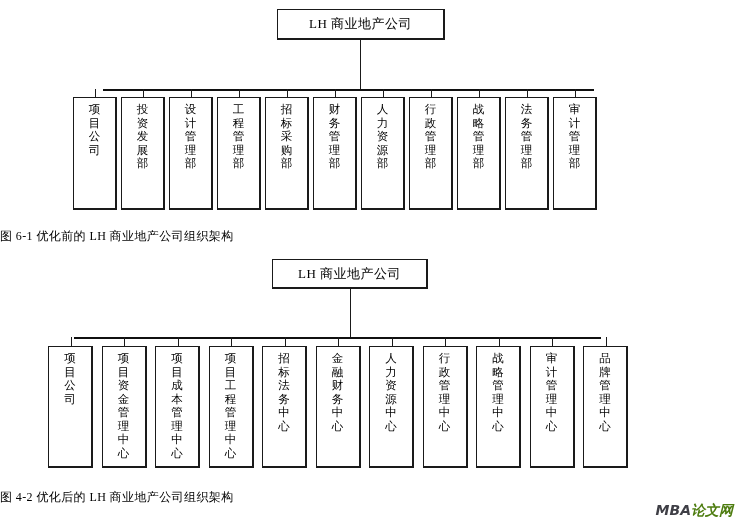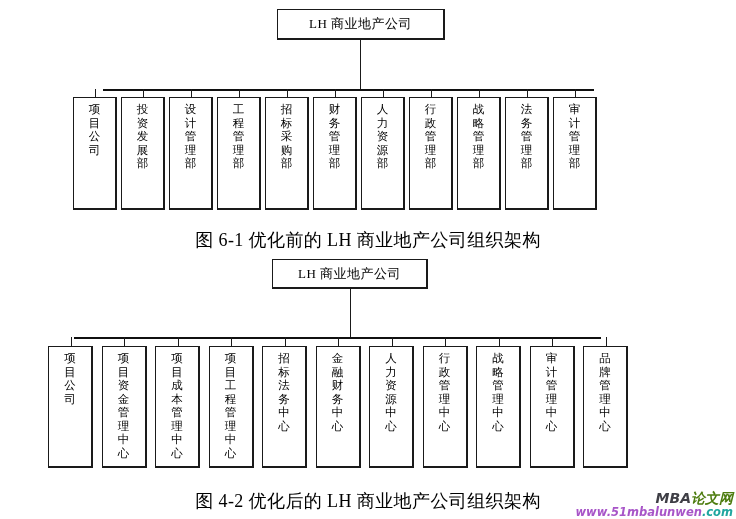--- a/index.html
+++ b/index.html
@@ -83,22 +83,22 @@
     line-height: 13.5px;
     letter-spacing: 0px;
   }
   .leaf-text span {
     display: block;
   }
 
   .caption {
     position: absolute;
     width: 736px;
-    text-align: center;
-    font-size: 18px;
+    text-align: left;
+    font-size: 12px;
     letter-spacing: 0.4px;
     white-space: nowrap;
   }
 
   
   .watermark {
     position: absolute;
     right: 3px;
     bottom: 1px;
     text-align: right;
@@ -381,18 +381,15 @@
           </div>
         </div>
       </div>
     <div class="caption" style="top:239px;">图 4-2  优化后的 LH 商业地产公司组织架构</div>
   </div>
 
   <div class="watermark">
     <div class="wm-top">
       <span>MBA</span><span class="wm-cn">论文网</span>
     </div>
-    <div class="wm-bottom">
-      <span>www.51mbalunwen</span><span class="wm-tail">.com</span>
-    </div>
   </div>
 
 </div>
 
 </body></html>

